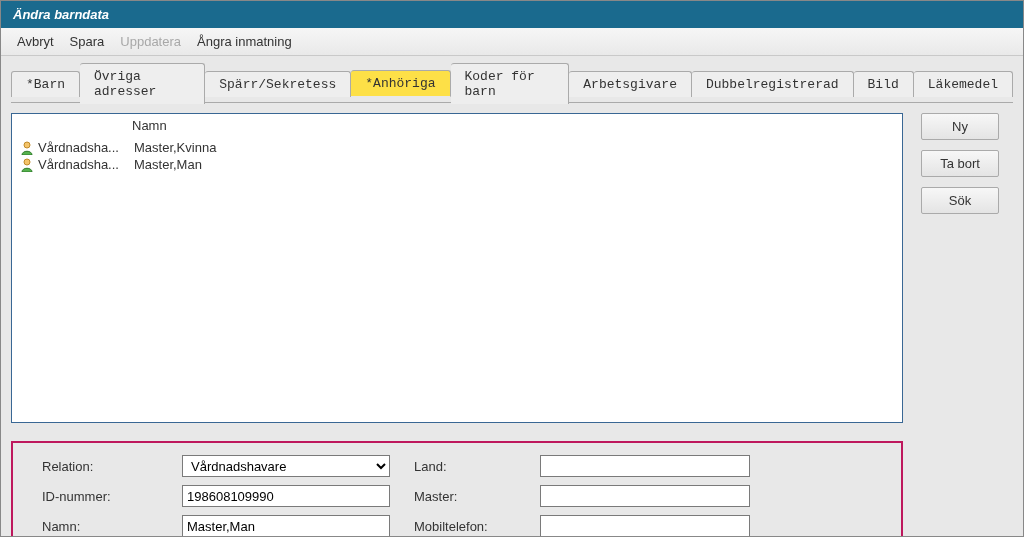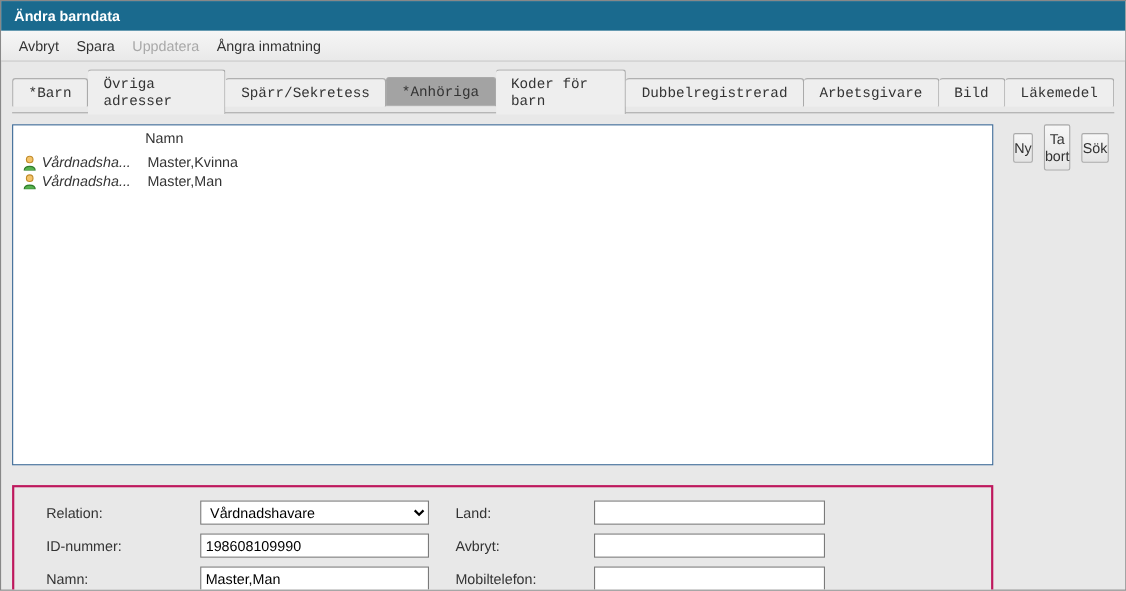--- a/index.html
+++ b/index.html
@@ -12,20 +12,21 @@
     overflow: hidden;
     border: 1px solid #888;
     color: #333;
   }
   .title-bar {
     background: #1a6a8e;
     color: #fff;
     padding: 6px 12px;
     font-weight: bold;
     font-size: 13px;
+    font-style: italic;
   }
   .menu-bar {
     background: linear-gradient(#f6f6f6, #e9e9e9);
     border-bottom: 1px solid #c9c9c9;
     padding: 6px 16px;
     display: flex;
     gap: 16px;
   }
   .menu-item {
     color: #333;
@@ -55,21 +56,21 @@
     font-size: 13px;
     color: #333;
     position: relative;
     top: 1px;
     font-family: Liberation Mono, monospace;
   }
   .tab.no-left {
     border-left: none;
   }
   .tab.active {
-    background: #a3a3a3;
+    background: #fde047;
     border-bottom: 1px solid #e8e8e8;
     z-index: 3;
   }
   .tab-body {
     border-top: 1px solid #aaa;
     margin-top: -1px;
     padding-top: 10px;
     position: relative;
     z-index: 1;
     height: 456px;
@@ -83,39 +84,38 @@
     background: #fff;
     border: 1px solid #396794;
     width: 892px;
     height: 310px;
     font-size: 13px;
   }
   .list-header {
     display: flex;
     padding: 4px 8px 6px 8px;
   }
-  .col1 { width: 112px; font-style: italic; }
+  .col1 { width: 112px; }
   .col2 { flex: 1; }
   .list-row {
     display: flex;
     align-items: center;
     padding: 1px 8px;
   }
   .person-icon {
     width: 14px;
     height: 14px;
     margin-right: 4px;
     flex-shrink: 0;
   }
   .action-col {
     display: flex;
-    flex-direction: row;
+    flex-direction: column;
     gap: 10px;
     width: 78px;
-    align-items: center;
   }
   .action-btn {
     background: linear-gradient(#f7f7f7, #e4e4e4);
     border: 1px solid #aaa;
     border-radius: 2px;
     padding: 5px 0;
     text-align: center;
     cursor: pointer;
     font-size: 13px;
     color: #333;
@@ -191,22 +191,22 @@
 </div>
 
 <div class="content">
 
   <div class="tab-row">
     <div class="tab">*Barn</div>
     <div class="tab no-left">Övriga adresser</div>
     <div class="tab no-left">Spärr/Sekretess</div>
     <div class="tab no-left active">*Anhöriga</div>
     <div class="tab no-left">Koder för barn</div>
+    <div class="tab no-left">Arbetsgivare</div>
     <div class="tab no-left">Dubbelregistrerad</div>
-    <div class="tab no-left">Arbetsgivare</div>
     <div class="tab no-left">Bild</div>
     <div class="tab no-left">Läkemedel</div>
   </div>
 
   <div class="tab-body">
 
     <div class="upper-row">
       <div class="list-box">
         <div class="list-header">
           <div class="col1"></div>
@@ -250,21 +250,21 @@
         <div class="form-control-right">
           <input class="textfield" value="" style="">
         </div>
       </div>
 
       <div class="form-row">
         <div class="form-label-left">ID-nummer:</div>
         <div class="form-control-left">
           <input class="textfield" value="198608109990" style="">
         </div>
-        <div class="form-label-right">Avbryt:</div>
+        <div class="form-label-right">Master:</div>
         <div class="form-control-right">
           <input class="textfield" value="" style="">
         </div>
       </div>
 
       <div class="form-row">
         <div class="form-label-left">Namn:</div>
         <div class="form-control-left">
           <input class="textfield" value="Master,Man" style="">
         </div>

